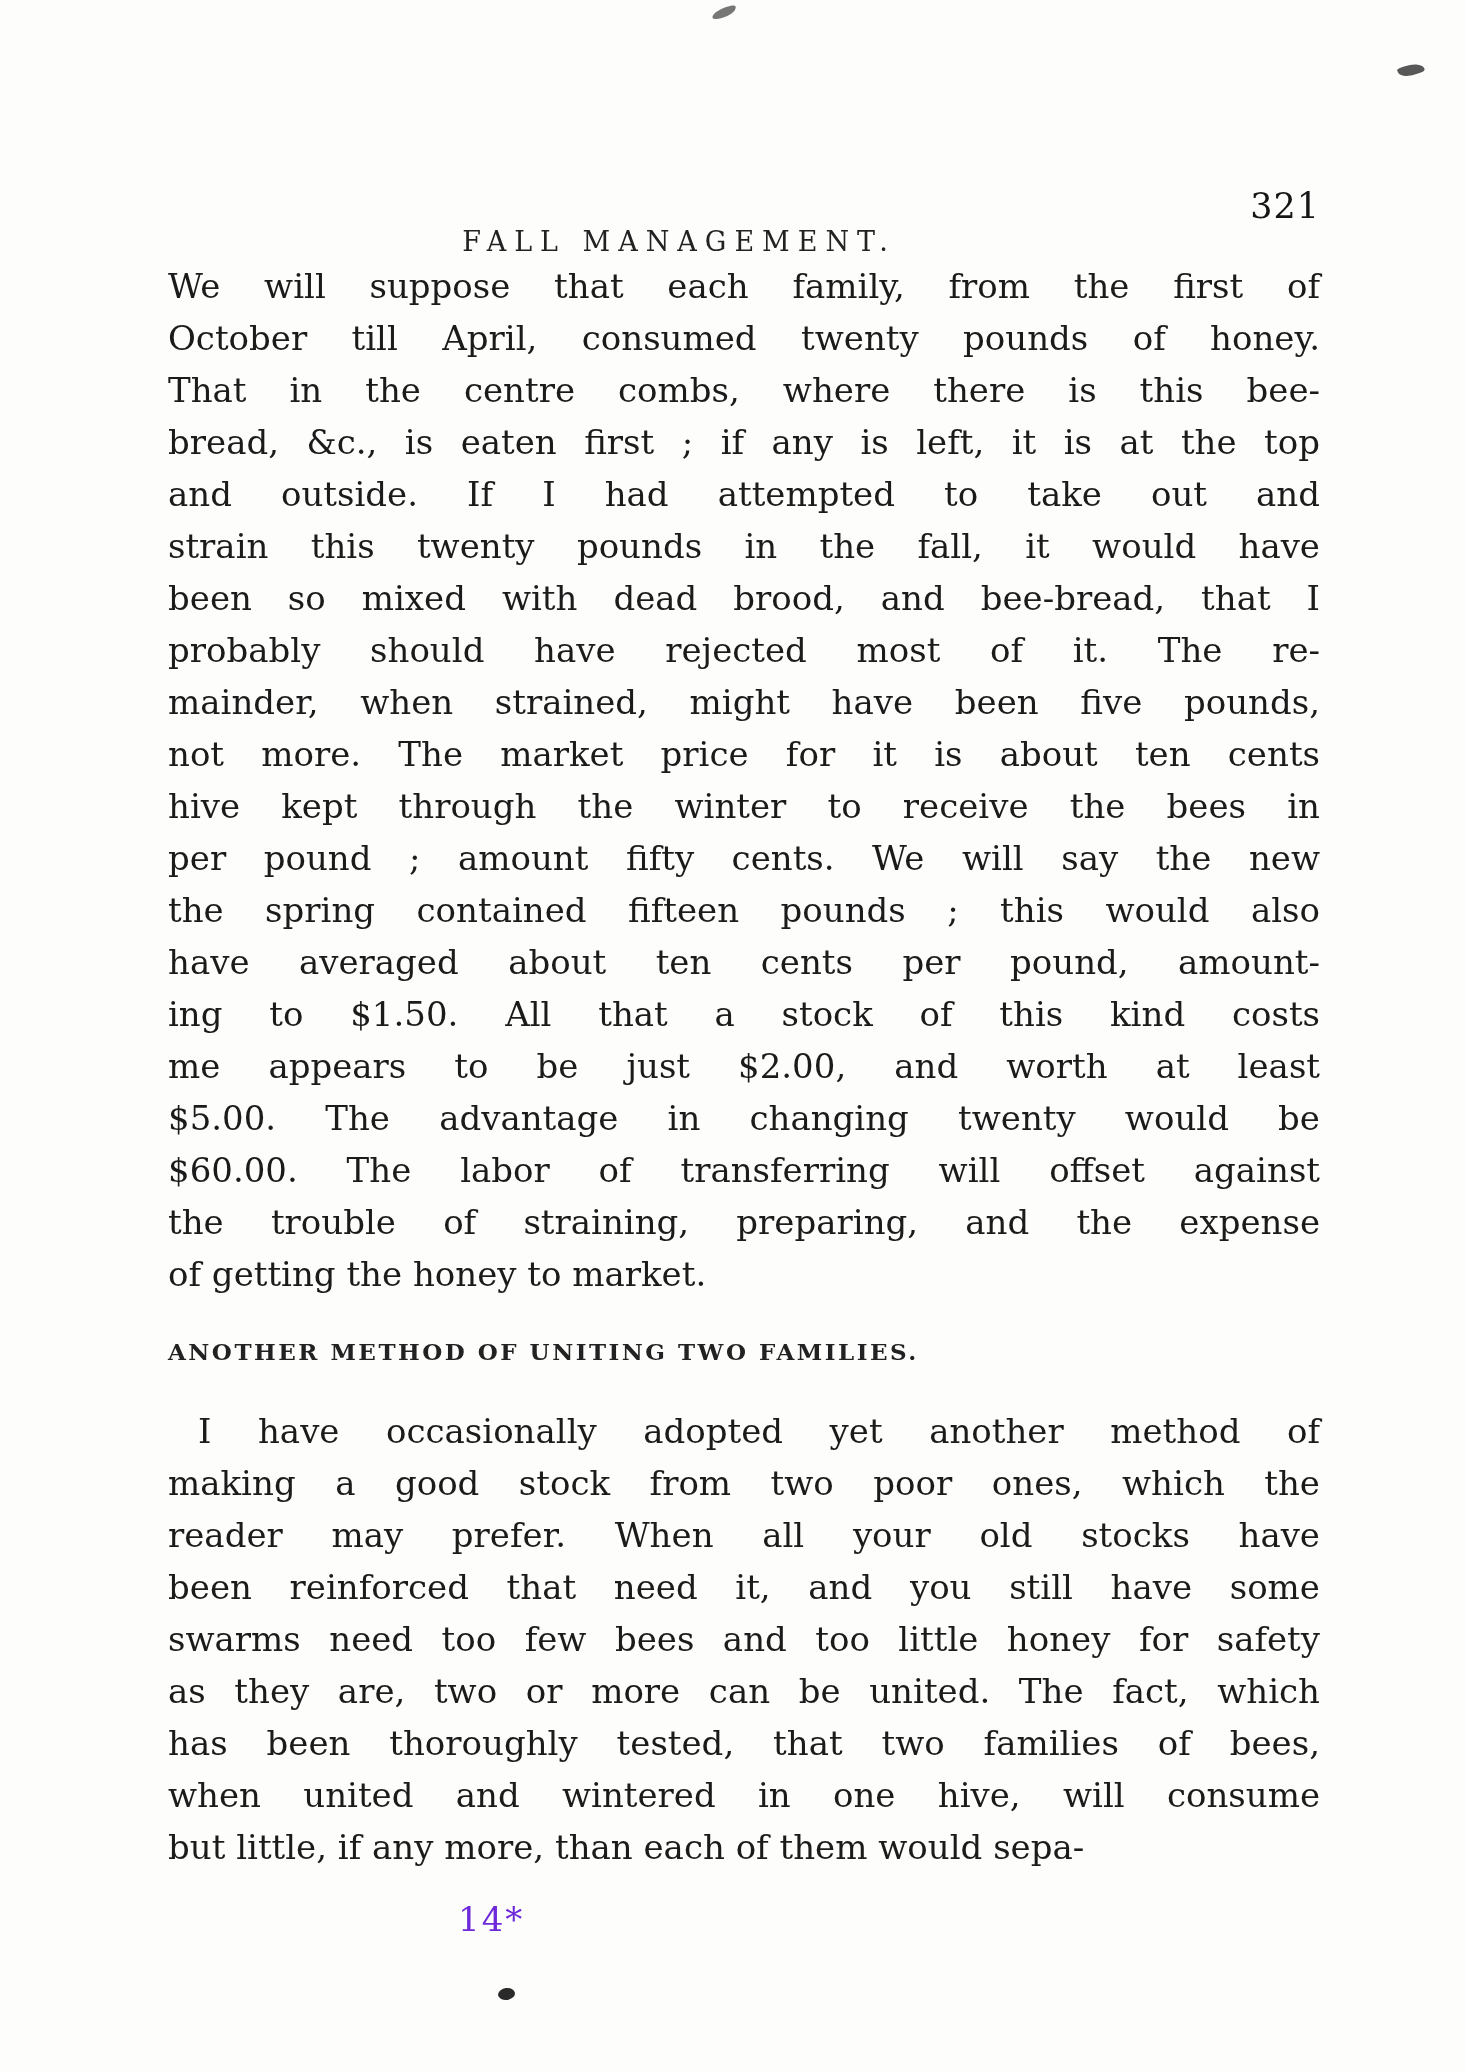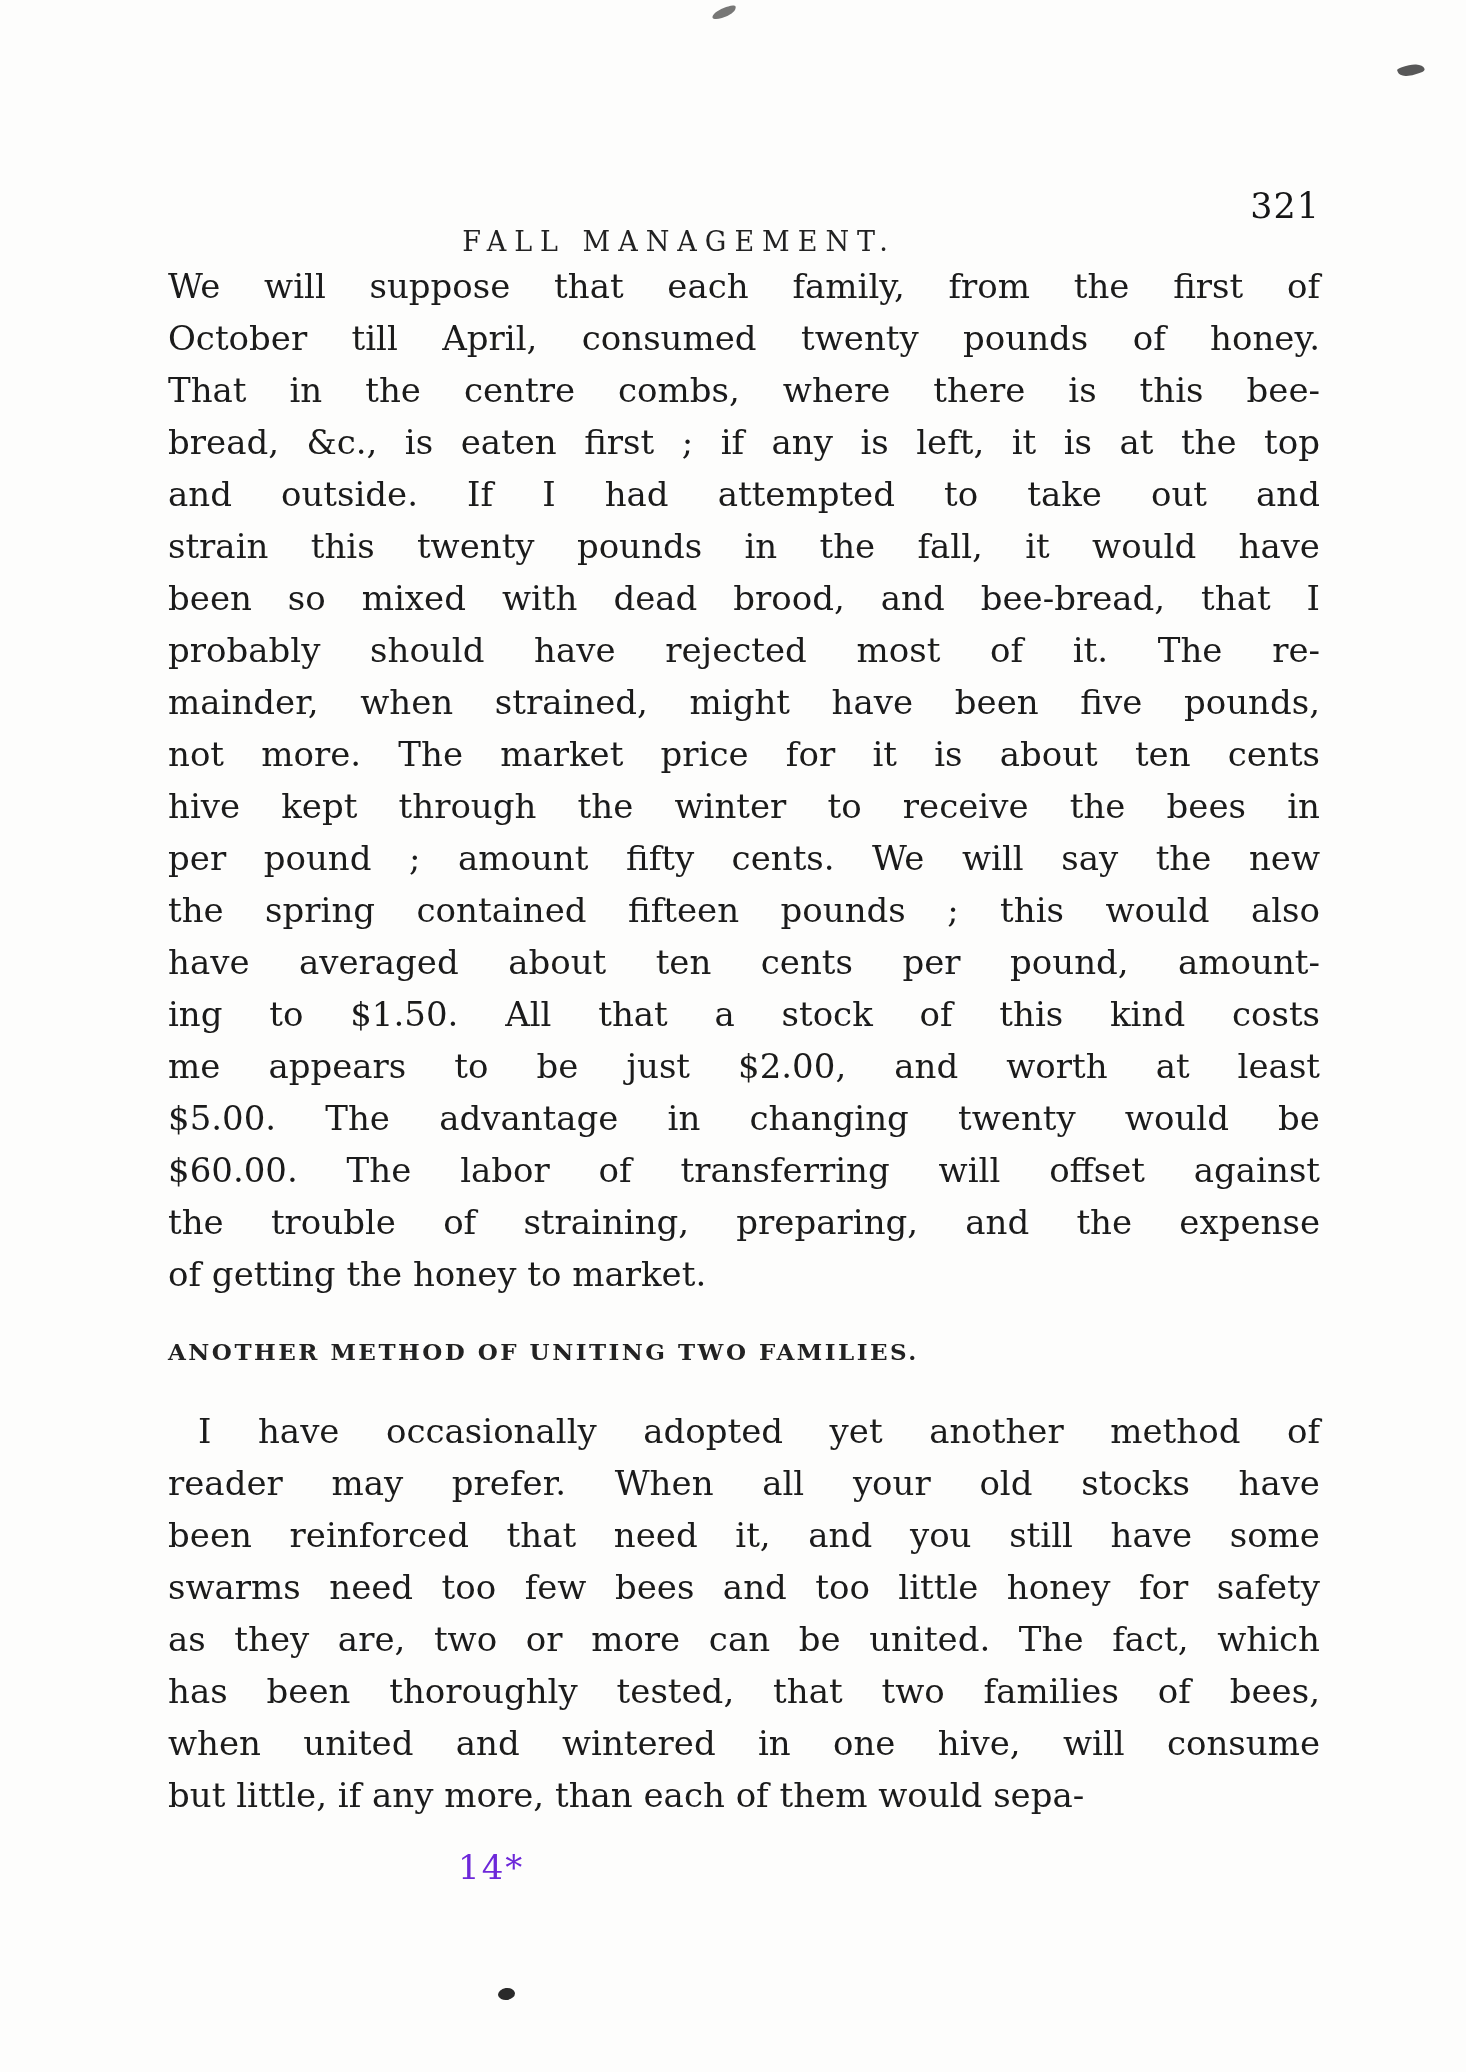--- a/index.html
+++ b/index.html
@@ -166,20 +166,21 @@
         <div class="line">$5.00.  The advantage in changing twenty would be</div>
         <div class="line">$60.00.  The labor of transferring will offset against</div>
         <div class="line">the trouble of straining, preparing, and the expense</div>
         <div class="line last">of getting the honey to market.</div>
       </div>
 
     <div class="section-heading">ANOTHER METHOD OF UNITING TWO FAMILIES.</div>
 
     <div class="paragraph para2">
         <div class="line">I have occasionally adopted yet another method of</div>
+        <div class="line">making a good stock from two poor ones, which the</div>
         <div class="line">reader may prefer.  When all your old stocks have</div>
         <div class="line">been reinforced that need it, and you still have some</div>
         <div class="line">swarms need too few bees and too little honey for safety</div>
         <div class="line">as they are, two or more can be united.  The fact, which</div>
         <div class="line">has been thoroughly tested, that two families of bees,</div>
         <div class="line">when united and wintered in one hive, will consume</div>
         <div class="line last">but little, if any more, than each of them would sepa-</div>
       </div>
 
     <div class="footer-signature">14*</div>

